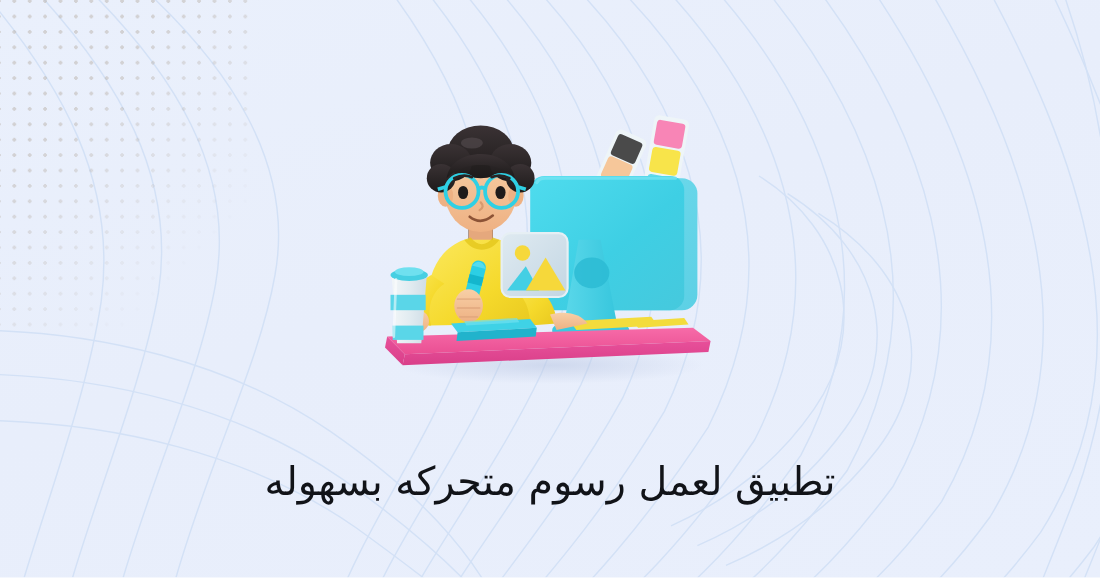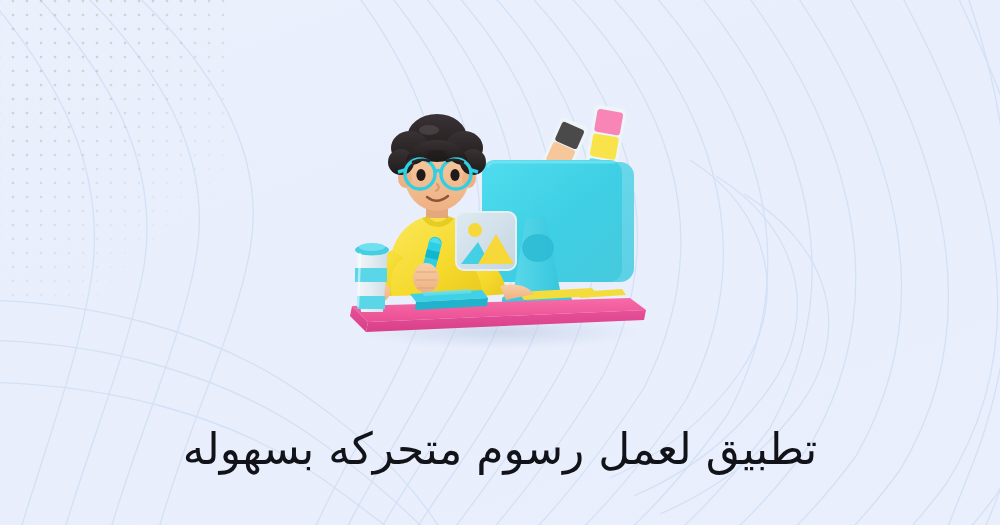--- a/index.html
+++ b/index.html
@@ -51,21 +51,21 @@
   }
   .illustration svg { display: block; width: 100%; height: 100%; overflow: visible; }
 
   
   .headline {
     position: absolute;
     left: 0;
     right: 0;
     top: 392px;
     text-align: center;
-    font-size: 44px;
+    font-size: 36px;
     line-height: 1.25;
     font-weight: 400;
     color: #111318;
     direction: rtl;
     letter-spacing: 0;
     white-space: nowrap;
   }
 </style>
 </head>
 <body>

